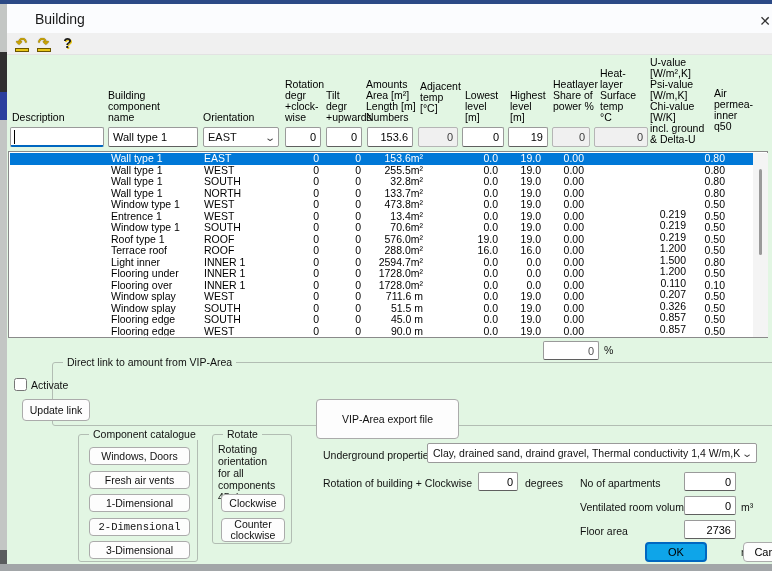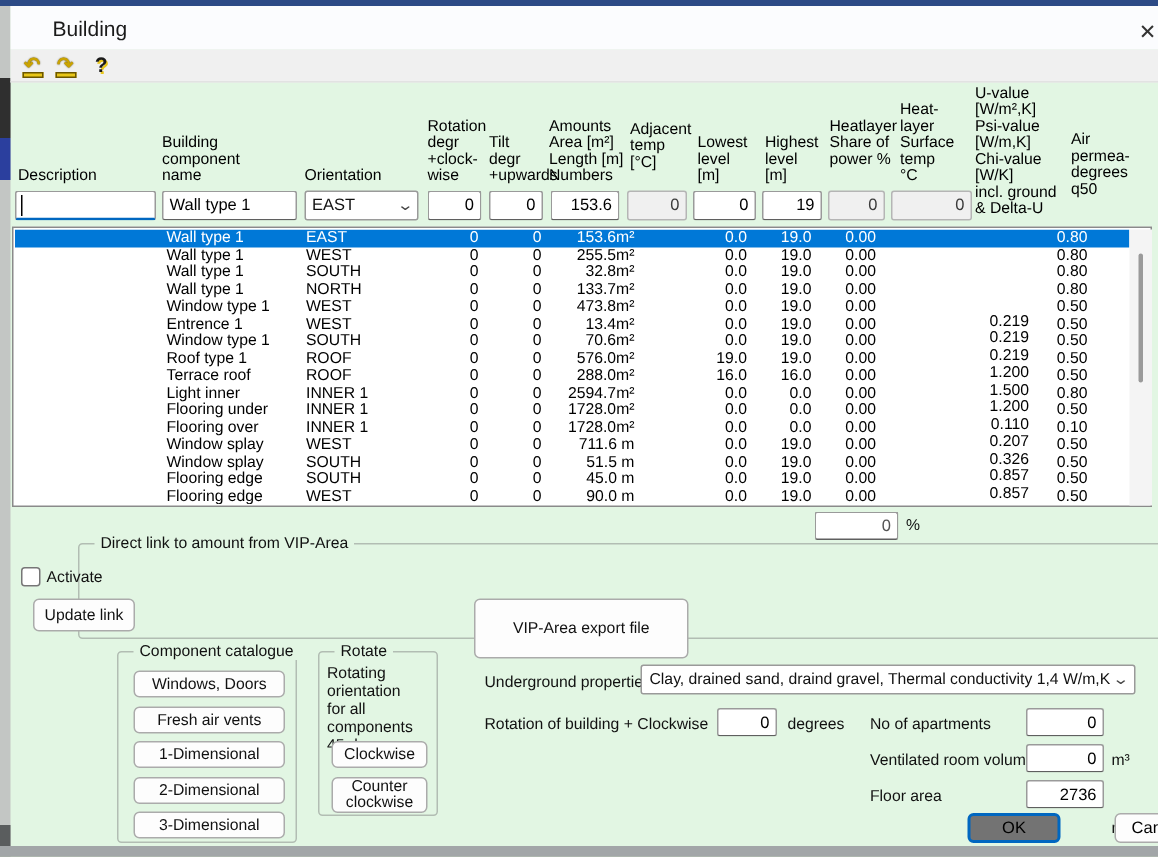--- a/index.html
+++ b/index.html
@@ -61,21 +61,21 @@
   .group-legend { position:absolute; top:-7px; left:10px; background:#e2f6e3; padding:0 4px; font-size:10.5px; white-space:nowrap; }
   .btn { position:absolute; background:#fdfdfd; border:1px solid #ababab; border-radius:4px;
          font-family:"Liberation Sans",sans-serif; font-size:10.5px; color:#111; line-height:11px; }
   .lbl { position:absolute; font-size:10.5px; white-space:nowrap; }
   .note { position:absolute; font-size:10.5px; line-height:12px; white-space:pre-line; }
   .sfld { position:absolute; height:19px; border:1px solid #9a9a9a; border-bottom:1px solid #5f5f5f; background:#fff;
           font-family:"Liberation Sans",sans-serif; font-size:11px; text-align:right; padding:0 4px; border-radius:2px; }
   .ucombo { position:absolute; left:427px; top:443px; width:330px; height:20px; background:#fff; border:1px solid #9a9a9a;
             border-radius:2px; font-size:10.5px; display:flex; align-items:center; padding:0 5px; }
   .ucombo .chev { margin-left:auto; font-size:10px; color:#444; transform:scaleX(1.4); }
-  .ok-btn { position:absolute; left:645px; top:542px; width:62px; height:20px; background:#737373;
+  .ok-btn { position:absolute; left:645px; top:542px; width:62px; height:20px; background:#0ea5e9;
             border:2px solid #0067c0; border-radius:4px; font-size:11px; }
   .cancel-btn { position:absolute; left:715px; top:542px; width:57px; height:20px; background:#fdfdfd;
             border:1px solid #ababab; border-radius:4px; font-size:11px;margin-left:28px; }
   .caret { position:absolute; left:14px; top:130px; width:1px; height:14px; background:#000; }
   .chk { position:absolute; left:14px; top:378px; width:13px; height:13px; }
 </style>
 </head>
 <body>
 
 <div class="screen">
@@ -134,21 +134,21 @@
   <div class="hdr" style="left:650px; top:57px;">U-value
 [W/m²,K]
 Psi-value
 [W/m,K]
 Chi-value
 [W/K]
 incl. ground
 &amp; Delta-U</div>
   <div class="hdr" style="left:714px; top:88px;">Air
 permea-
-degrees
+inner
 q50</div>
 
   <input class="fld fld-desc" style="left: 10px; width: 94px;" value="">
   <div class="caret"></div>
   <input class="fld" style="left: 108px; width: 90px;" value="Wall type 1">
   <div class="combo" style="left:203px; width:76px;">
     <span>EAST</span>
     <span class="chev">⌄</span>
   </div>
   <input class="fld num" style="left: 285px; width: 36px;" value="0">
@@ -369,21 +369,21 @@
   <input type="checkbox" class="chk" style="">
   <div class="lbl" style="left:31px; top:379px;">Activate</div>
   <button class="btn" style="left:22px; top:399px; width:68px; height:22px;">Update link</button>
   <button class="btn" style="left:316px; top:399px; width:143px; height:40px;">VIP-Area export file</button>
 
   <div class="group" style="left:78px; top:434px; width:120px; height:128px;">
     <div class="group-legend">Component catalogue</div>
     <button class="btn" style="left:10px; top:36px;  width:101px; height:18px;">Fresh air vents</button>
     <button class="btn" style="left:10px; top:12px;  width:101px; height:18px;">Windows, Doors</button>
     <button class="btn" style="left:10px; top:59px;  width:101px; height:18px;">1-Dimensional</button>
-    <button class="btn" style="left:10px; top:83px;  width:101px; height:18px;">2-Dimensional</button>
+    <button class="btn" style="left:10px; top:83px;  width:101px; height:18px;font-family:Liberation Mono, monospace;">2-Dimensional</button>
     <button class="btn" style="left:10px; top:106px; width:101px; height:18px;">3-Dimensional</button>
   </div>
 
   <div class="group" style="left:212px; top:434px; width:80px; height:110px;">
     <div class="group-legend">Rotate</div>
     <div class="note" style="left:5px; top:8px; width:74px;">Rotating orientation
 for all components
 45 dgr</div>
     <button class="btn" style="left:8px; top:59px; width:64px; height:18px;">Clockwise</button>
     <button class="btn" style="left:8px; top:83px; width:64px; height:24px; white-space:pre-line;">Counter

